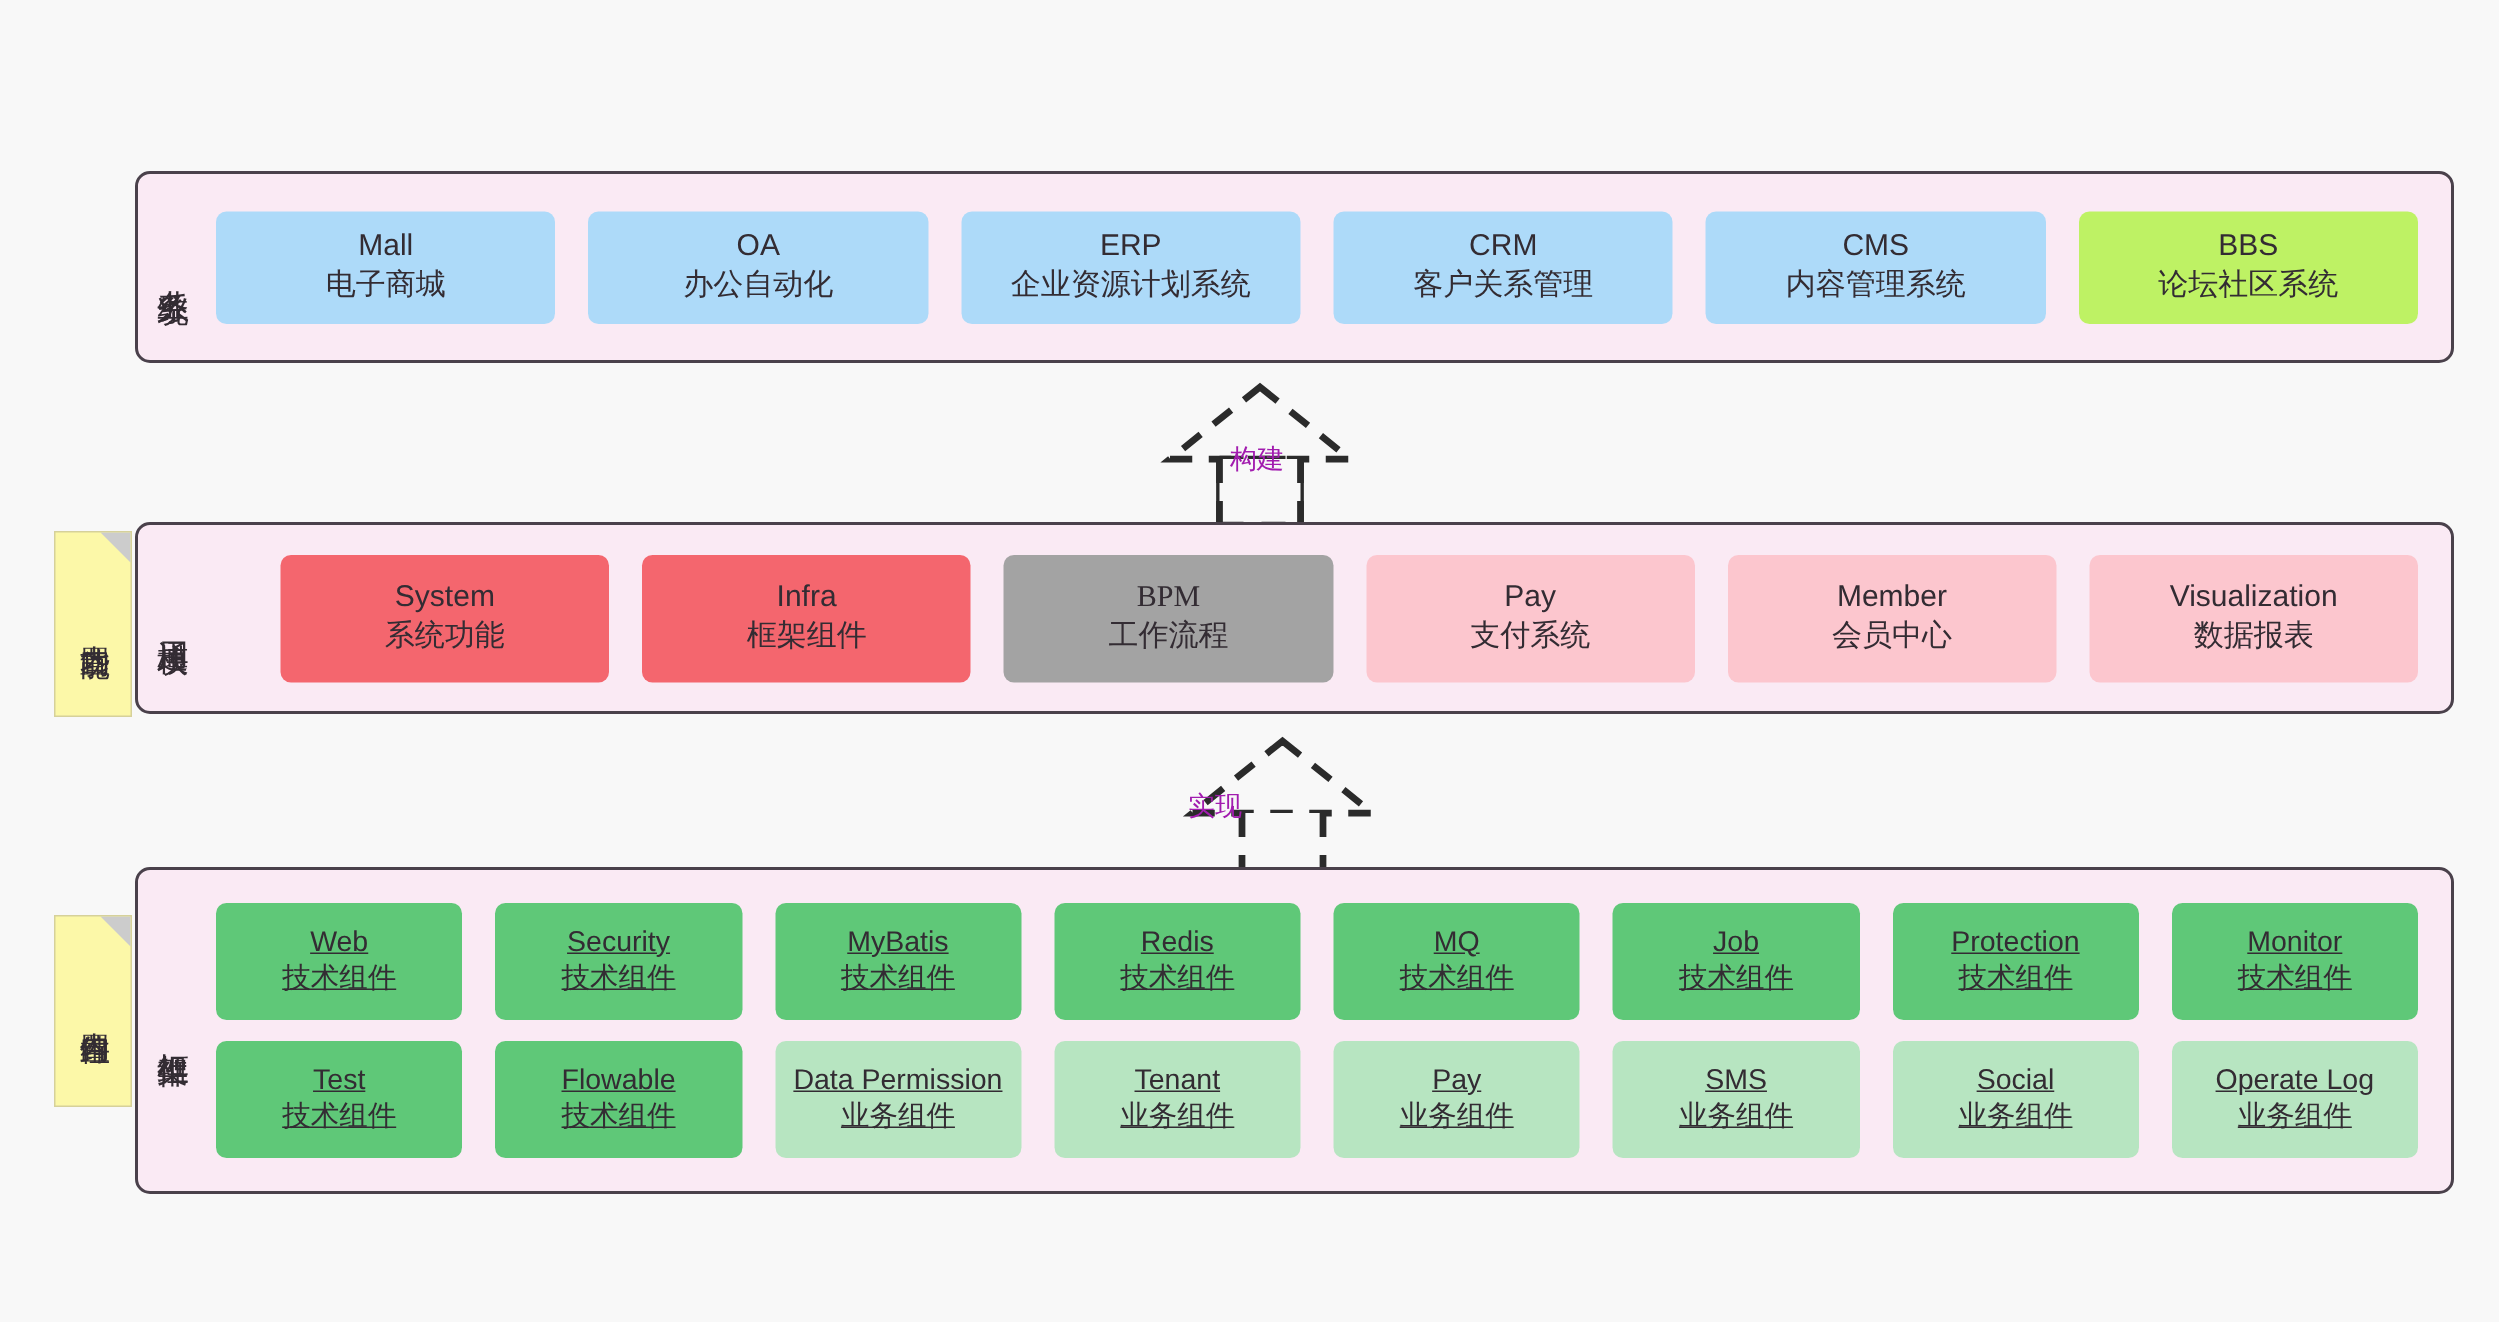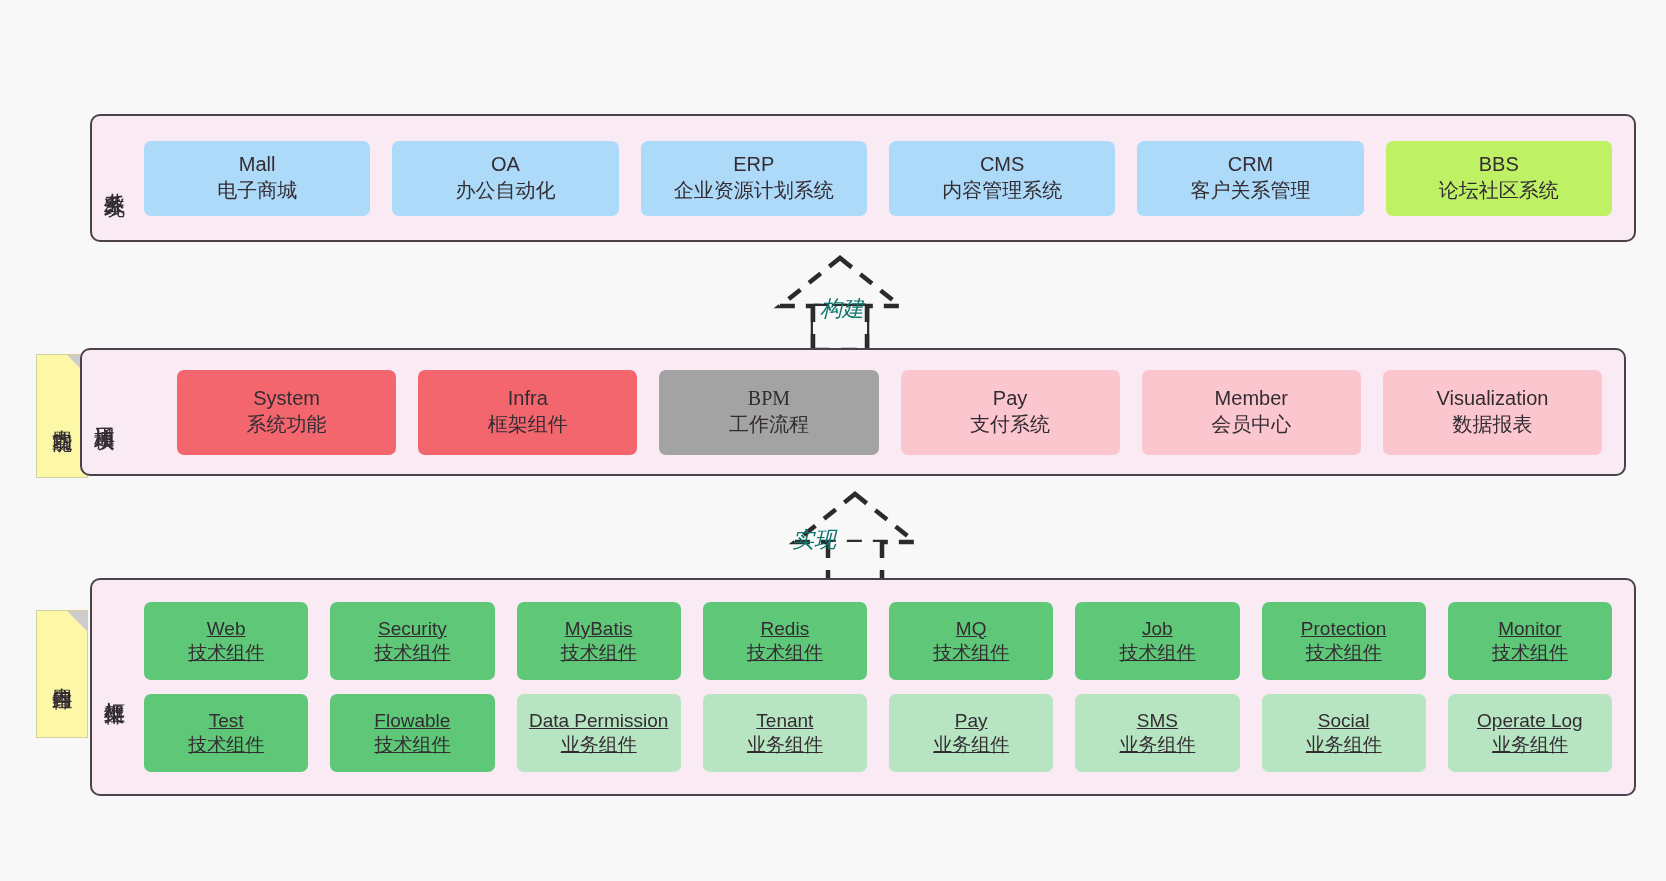--- a/index.html
+++ b/index.html
@@ -87,21 +87,21 @@
     height: 128px;
   }
   #layer-business .layer-body { padding-right: 22px; }
   #layer-business .cell {
     background: #addaf9;
     height: 75px;
   }
 
   
   #layer-modules {
-    left: 80px;
+    left: 90px;
     top: 348px;
     width: 1546px;
     height: 128px;
     gap: 43px;
   }
   #layer-modules .cell {
     height: 85px;
   }
   .c-red    { background: #f4666e; }
   .c-pink   { background: #fcc6ce; }
@@ -164,25 +164,24 @@
   .uml-arrow {
     position: absolute;
     width: 160px;
     height: 96px;
   }
   #arrow-build { left: 760px; top: 254px; }
   #arrow-impl  { left: 775px; top: 490px; }
   .uml-arrow svg { display: block; overflow: visible; }
   .uml-label {
     position: absolute;
-    font-size: 22px;
-    color: #0f766e;
+    font-size: 18px;
+    color: #a21caf;
     background: transparent;
     white-space: nowrap;
-    font-style: italic;
   }
   #label-build { left: 820px; top: 294px; }
   #label-impl  { left: 792px; top: 525px; }
 </style>
 </head>
 <body>
 
 <div id="diagram">
 
   <div class="layer" id="layer-business">
@@ -195,26 +194,26 @@
         </div>
         <div class="cell" style="background: rgb(173, 218, 249);">
           <span class="l1">OA</span>
           <span class="l2">办公自动化</span>
         </div>
         <div class="cell" style="background: rgb(173, 218, 249);">
           <span class="l1">ERP</span>
           <span class="l2">企业资源计划系统</span>
         </div>
         <div class="cell" style="background: rgb(173, 218, 249);">
+          <span class="l1">CRM</span>
+          <span class="l2">客户关系管理</span>
+        </div>
+        <div class="cell" style="background: rgb(173, 218, 249);">
           <span class="l1">CMS</span>
           <span class="l2">内容管理系统</span>
-        </div>
-        <div class="cell" style="background: rgb(173, 218, 249);">
-          <span class="l1">CRM</span>
-          <span class="l2">客户关系管理</span>
         </div>
         <div class="cell" style="background: #bef264;">
           <span class="l1">BBS</span>
           <span class="l2">论坛社区系统</span>
         </div>
       </div>
     </div>
   </div>
 
   <div class="uml-arrow" id="arrow-build">

